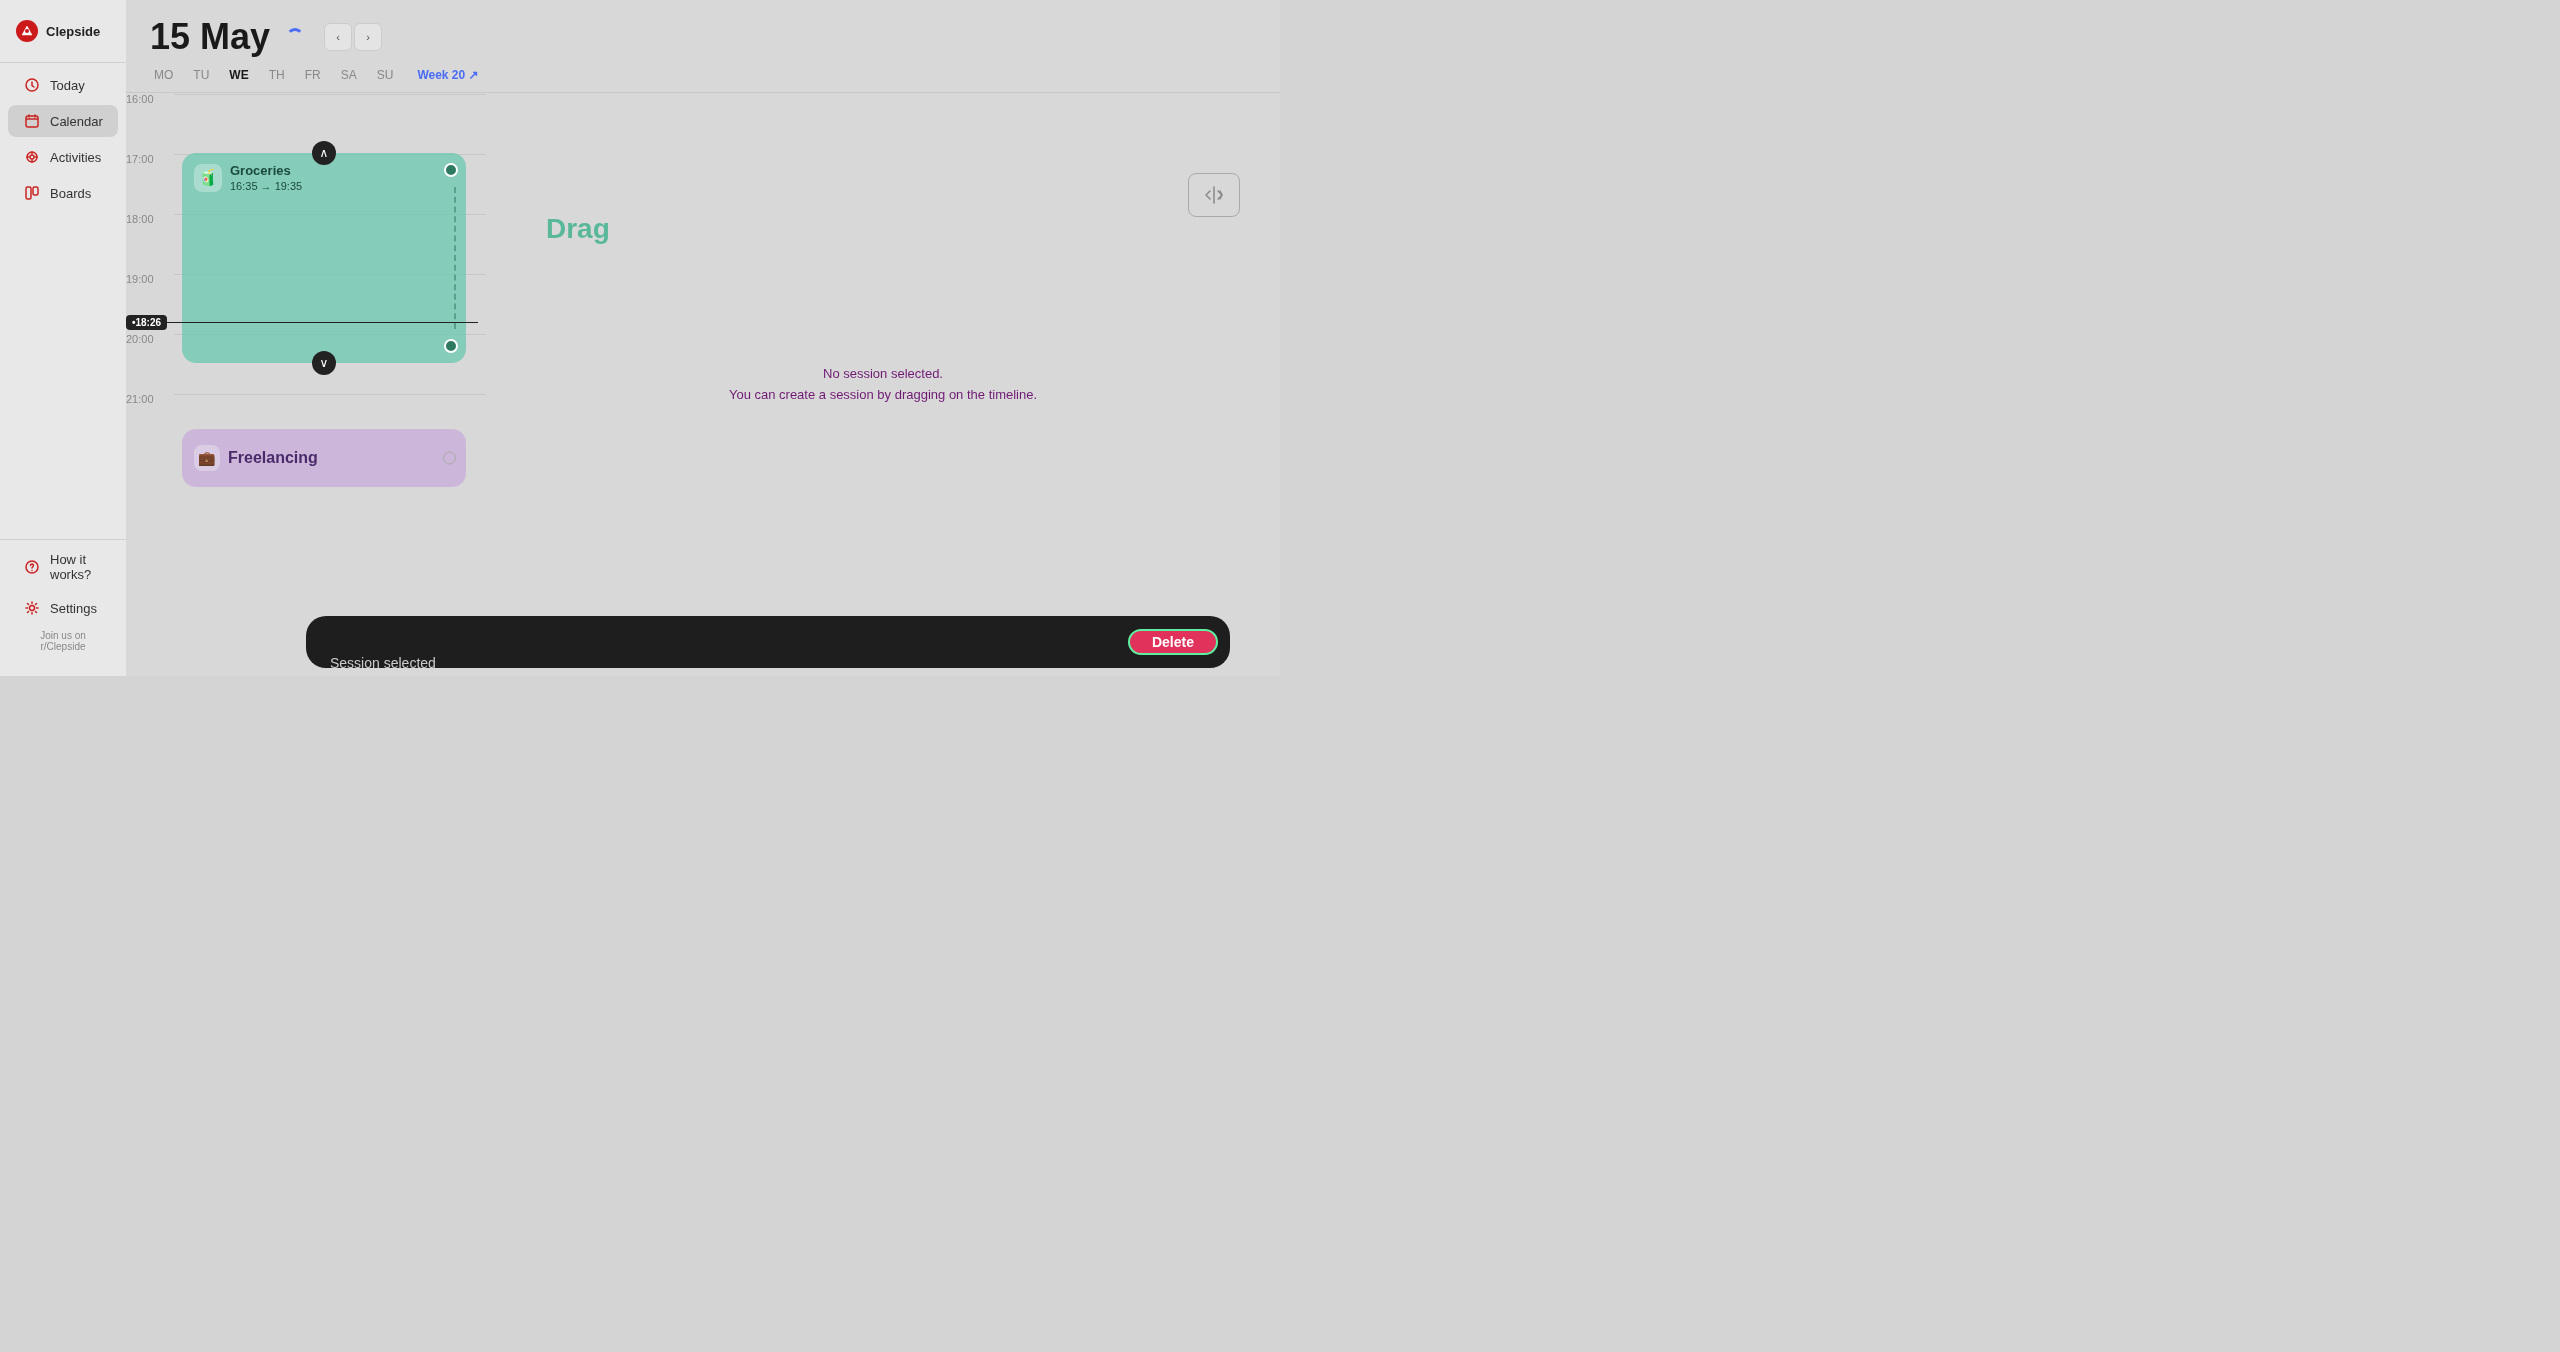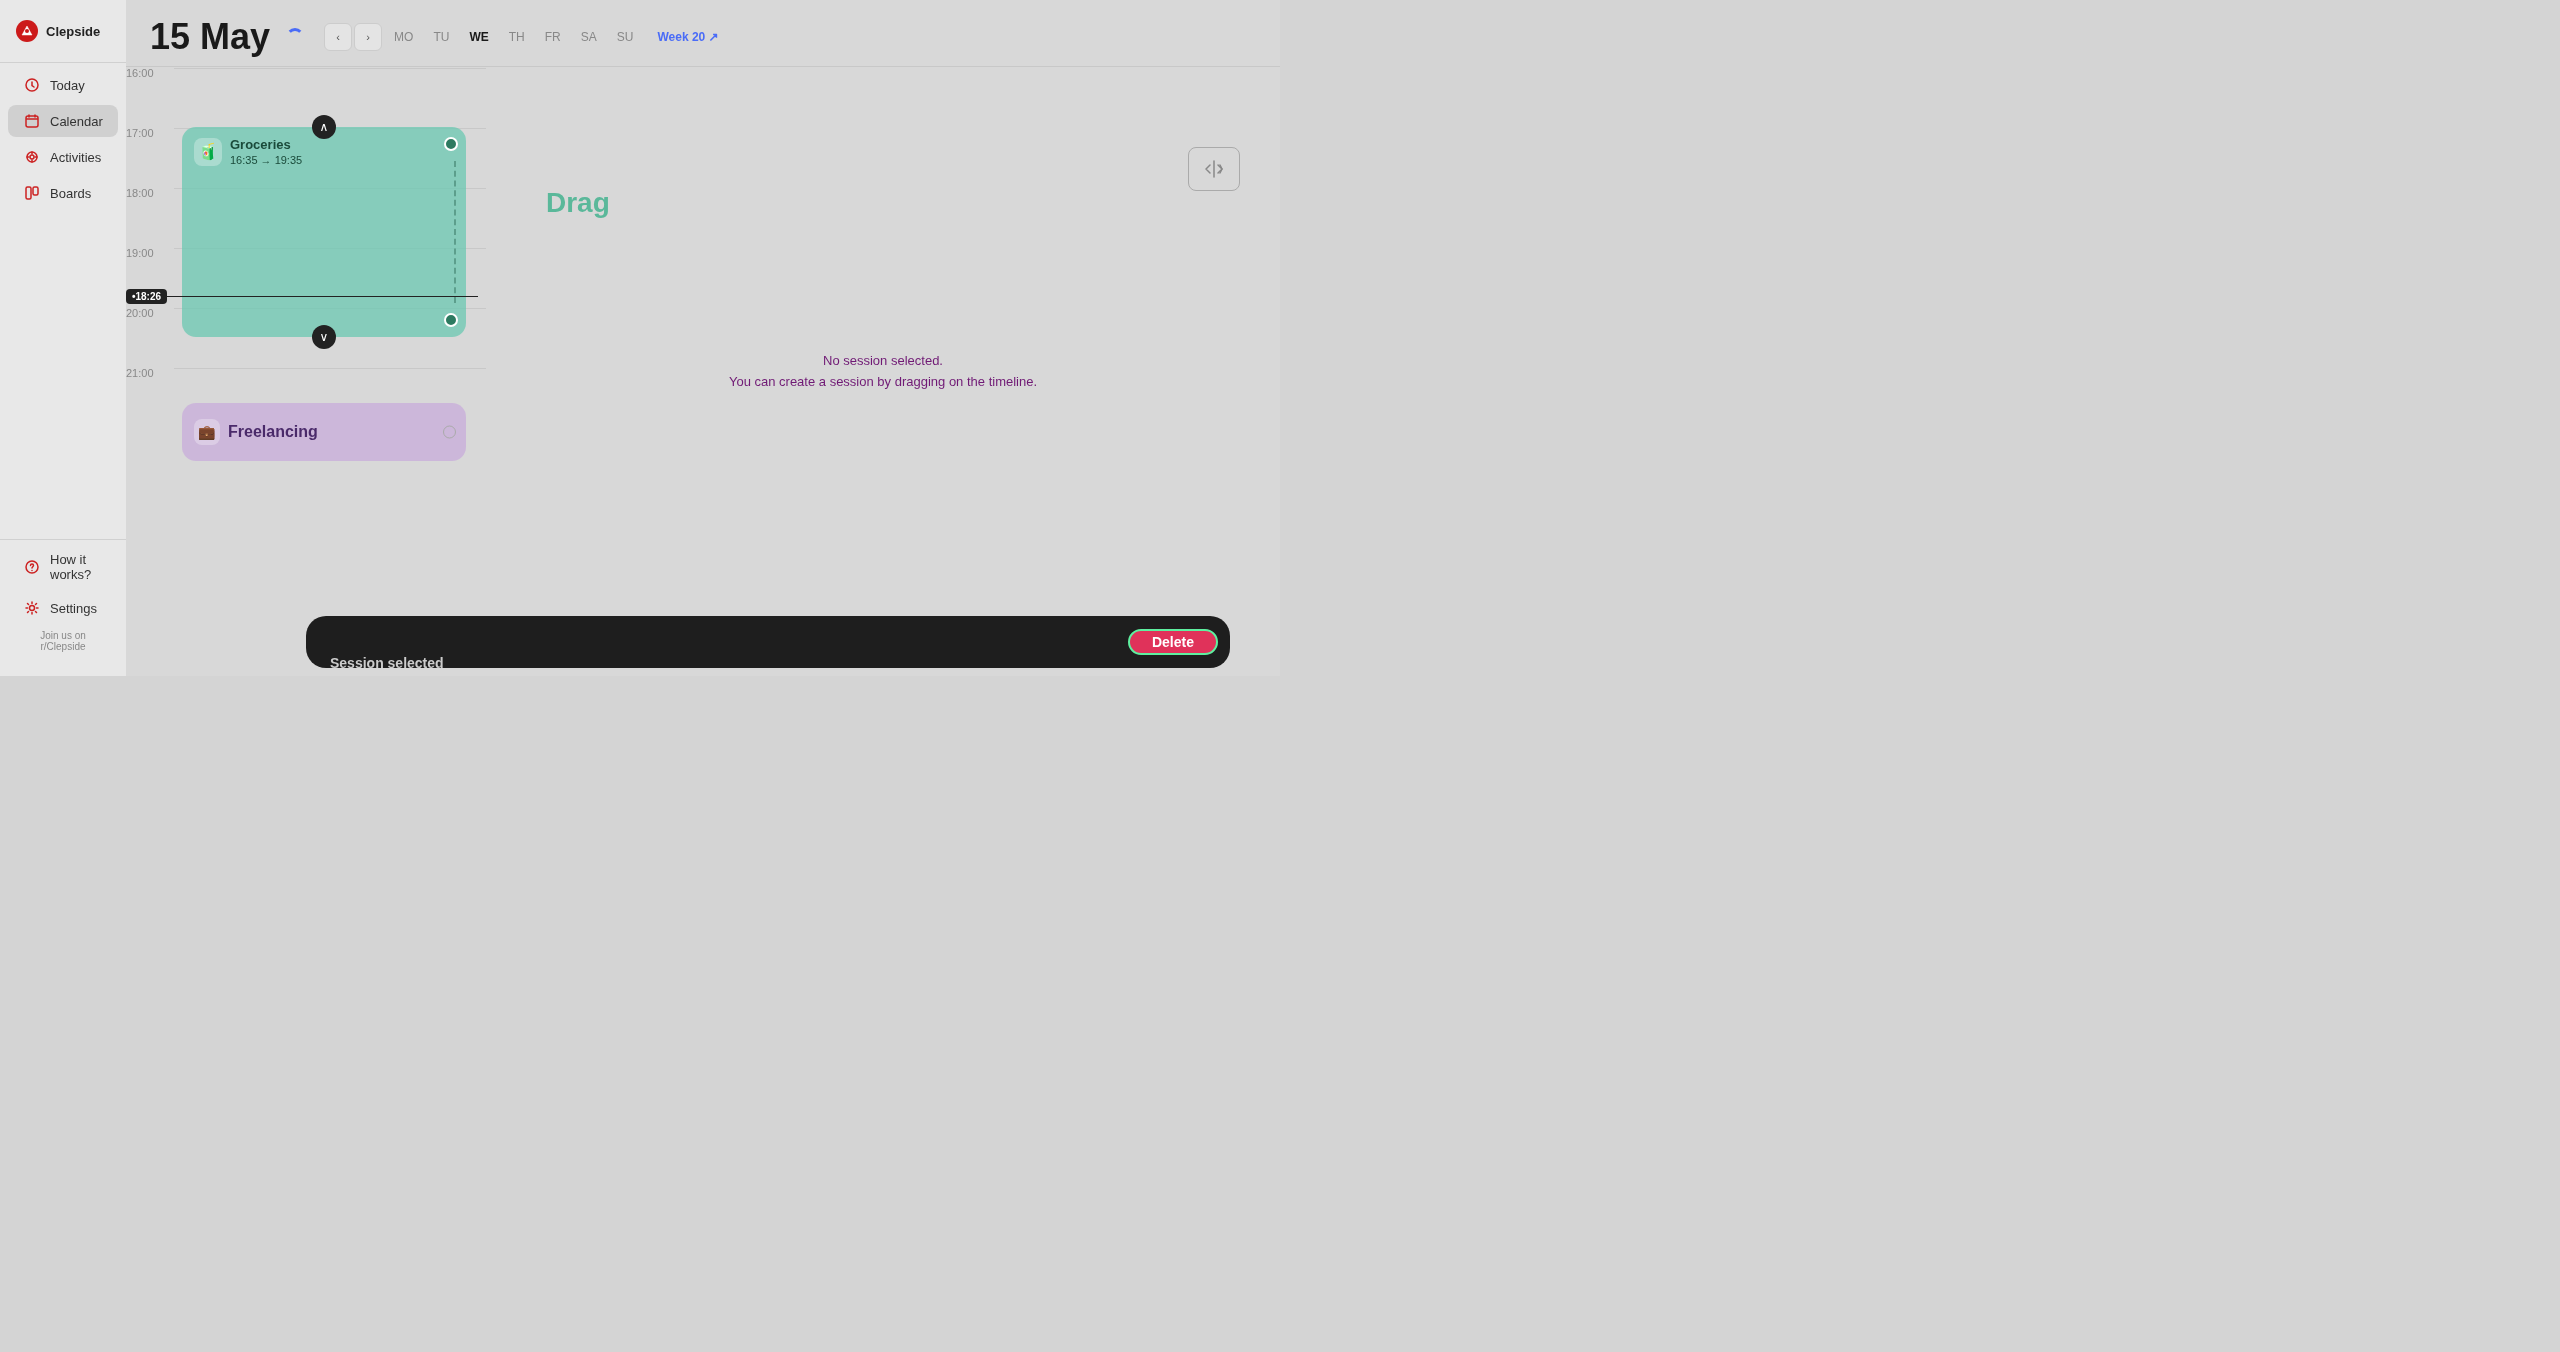--- a/index.html
+++ b/index.html
@@ -90,20 +90,21 @@
       flex-direction: column;
       background: #d8d8d8;
       position: relative;
       overflow: hidden;
     }
 
     
     .header {
       padding: 16px 24px 8px;
       display: flex;
+      flex-direction: column;
       gap: 8px;
     }
     .header-top {
       display: flex;
       align-items: center;
       gap: 16px;
     }
     .date-title {
       font-size: 36px;
       font-weight: 700;
@@ -372,21 +373,21 @@
       height: 52px;
       display: flex;
       align-items: center;
       padding: 0 12px 0 24px;
       gap: 16px;
       z-index: 20;
     }
     .bottom-bar-text {
       color: #ccc;
       font-size: 14px;
-      font-weight: 700;
+      font-weight: 400;
       flex: 1;
       margin-top: 42px;
     }
     .delete-btn {
       background: #e0325a;
       color: white;
       border: 2px solid #5ef0a0;
       border-radius: 20px;
       padding: 3px 22px;
       font-size: 14px;

